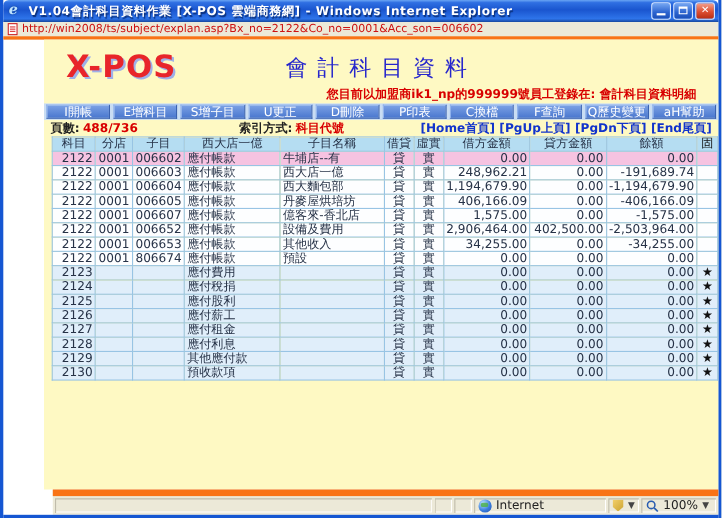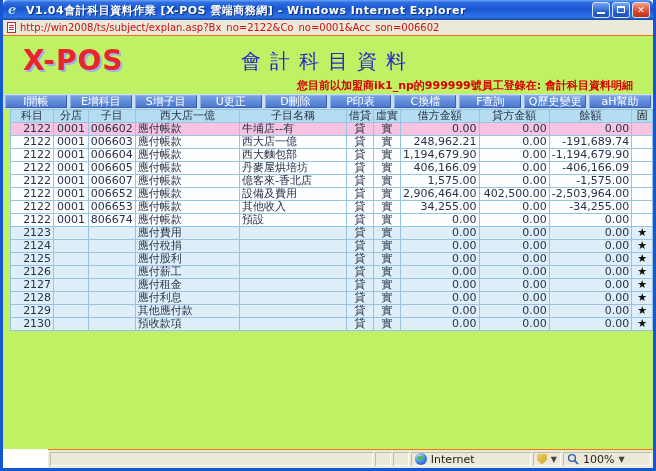--- a/index.html
+++ b/index.html
@@ -19,28 +19,28 @@
     text-shadow: 1px 1px 1px #0a2f7a; white-space: nowrap; overflow: hidden; flex: 1; }
   .win-buttons { display: flex; gap: 2px; }
   .win-btn { width: 18px; height: 16px; border-radius: 3px; border: 1px solid #d6e6ff;
     color: #fff; font-size: 9px; line-height: 14px; text-align: center; cursor: default; }
   .win-btn.minmax { background: linear-gradient(180deg,#76a7f2,#2b63cf 60%,#1b4fb8); }
   .win-btn.close { background: linear-gradient(180deg,#f2a08c,#dd4f32 55%,#b82e12); font-weight: bold; }
   .min-glyph { display:inline-block; width:8px; height:2px; background:#fff; margin-top:9px; }
   .max-glyph { display:inline-block; width:8px; height:7px; border:1px solid #fff; border-top:2px solid #fff; margin-top:3px; }
   
   .addressbar { height: 16px; flex: 0 0 16px; background: #ece9d8;
-    border-bottom: 1px solid #f97316; display: flex; align-items: center; padding: 0 4px; }
+    border-bottom: 3px solid #f97316; display: flex; align-items: center; padding: 0 4px; }
   .addr-icon { width: 9px; height: 11px; background: #fff; border: 1px solid #c22;
     position: relative; margin-right: 4px; flex: 0 0 9px; }
   .addr-icon::after { content:""; position:absolute; left:1px; top:2px; width:5px; height:1px;
     background:#d33; box-shadow: 0 2px 0 #d33, 0 4px 0 #d33; }
   .addr-url { color: #c11; font-size: 10px; white-space: nowrap; overflow: hidden; }
   
-  .main { flex: 1 1 auto; background: #bef264; overflow: hidden; }
+  .main { flex: 1 1 auto; background: #fef9c3; overflow: hidden; margin-left: 37px; }
   .page-header { position: relative; height: 58px; }
   .logo { position: absolute; left: 20px; top: 8px; font-size: 28px; font-weight: bold;
     color: #e8252a; letter-spacing: 1px; text-shadow: 2px 2px 0 #9fb0e8; }
   .page-title { position: absolute; left: 50%; top: 12px; transform: translateX(-50%);
     font-size: 20px; font-weight: normal; color: #2727cc; letter-spacing: 9px; white-space: nowrap; }
   .login-info { position: absolute; right: 20px; bottom: 1px; font-size: 11px;
     font-weight: bold; color: #d80000; white-space: nowrap; }
   
   .toolbar { height: 15px; display: flex; gap: 3px; background: #c9ddf3; padding: 1px 2px; }
   .tb-btn { flex: 1 1 0; border: 1px solid #3a62b0; border-top-color:#8fb2ec; border-left-color:#8fb2ec;
@@ -63,21 +63,21 @@
   .grid tr.plain td { background: #fdfeff; }
   .grid tr.tint  td { background: #e0eefa; }
   .grid tr.selected td { background: #f6c3e1; }
   .col0{width:46px;text-align:right} .col1{width:35px;text-align:center}
   .col2{width:42px;text-align:left} .col3{width:117px;text-align:left}
   .col4{width:116px;text-align:left}  .col5{width:25px;text-align:center}
   .col6{width:24px;text-align:center} .col7{width:70px;text-align:right}
   .col8{width:71px;text-align:right}  .col9{width:65px;text-align:right}
   .col10{width:22px;text-align:center;color:#111}
   
-  .statusbar { flex: 0 0 19px; background: #ece9d8; border-top: 1px solid #f97316;
+  .statusbar { flex: 0 0 19px; background: #ece9d8; border-top: 6px solid #f97316;
     display: flex; align-items: stretch; font-size: 11px; color: #222; padding: 2px 2px; gap: 2px; margin-left: 45px; }
   .sb-seg { box-shadow: inset 1px 1px 0 #c0bcab, inset -1px -1px 0 #fff;
     display: flex; align-items: center; padding: 0 4px; gap: 4px; }
   .sb-left { flex: 1 1 auto; }
   .sb-spacer { flex: 0 0 16px; }
   .globe { width: 12px; height: 12px; border-radius: 50%;
     background: radial-gradient(circle at 35% 30%, #bfe6ff, #3b7ede 55%, #1d4fae);
     position: relative; flex: 0 0 12px; }
   .globe::after { content:""; position:absolute; left:2px; top:3px; width:7px; height:4px;
     background:#4db04d; border-radius:2px; opacity:.85; }
@@ -121,20 +121,32 @@
         <button class="tb-btn">S增子目</button>
         <button class="tb-btn">U更正</button>
         <button class="tb-btn">D刪除</button>
         <button class="tb-btn">P印表</button>
         <button class="tb-btn">C換檔</button>
         <button class="tb-btn">F查詢</button>
         <button class="tb-btn">Q歷史變更</button>
         <button class="tb-btn">aH幫助</button>
       </div>
 
+    <div class="pager">
+      <span class="lbl">頁數:</span>
+      <span class="red">488/736</span>
+      <span class="lbl idx-label">索引方式:</span>
+      <span class="red">科目代號</span>
+      <span class="nav-links">
+          <span class="nav-link">[Home首頁]</span>
+          <span class="nav-link">[PgUp上頁]</span>
+          <span class="nav-link">[PgDn下頁]</span>
+          <span class="nav-link">[End尾頁]</span>
+        </span>
+    </div>
 
     <table class="grid">
       <thead>
           <tr>
             <th class="col0">科目</th>
             <th class="col1">分店</th>
             <th class="col2">子目</th>
             <th class="col3">西大店一億</th>
             <th class="col4">子目名稱</th>
             <th class="col5">借貸</th>
@@ -364,21 +376,21 @@
     <div class="sb-seg sb-spacer"></div>
     <div class="sb-seg sb-spacer"></div>
     <div class="sb-seg" style="width:120px">
       <span class="globe"></span>
       <span>Internet</span>
     </div>
     <div class="sb-seg">
       <span class="shield"></span>
       <span class="drop-arrow">▼</span>
     </div>
-    <div class="sb-seg" style="width:88px">
+    <div class="sb-seg" style="width:68px">
       <svg class="zoom-icon" width="12" height="12" viewBox="0 0 12 12">
         <circle cx="5" cy="5" r="3.4" fill="none" stroke="#2a5db0" stroke-width="1.4"></circle>
         <line x1="7.6" y1="7.6" x2="11" y2="11" stroke="#2a5db0" stroke-width="1.6"></line>
       </svg>
       <span>100%</span>
       <span class="drop-arrow">▼</span>
     </div>
   </div>
 
   <div class="bottom-border"></div>

